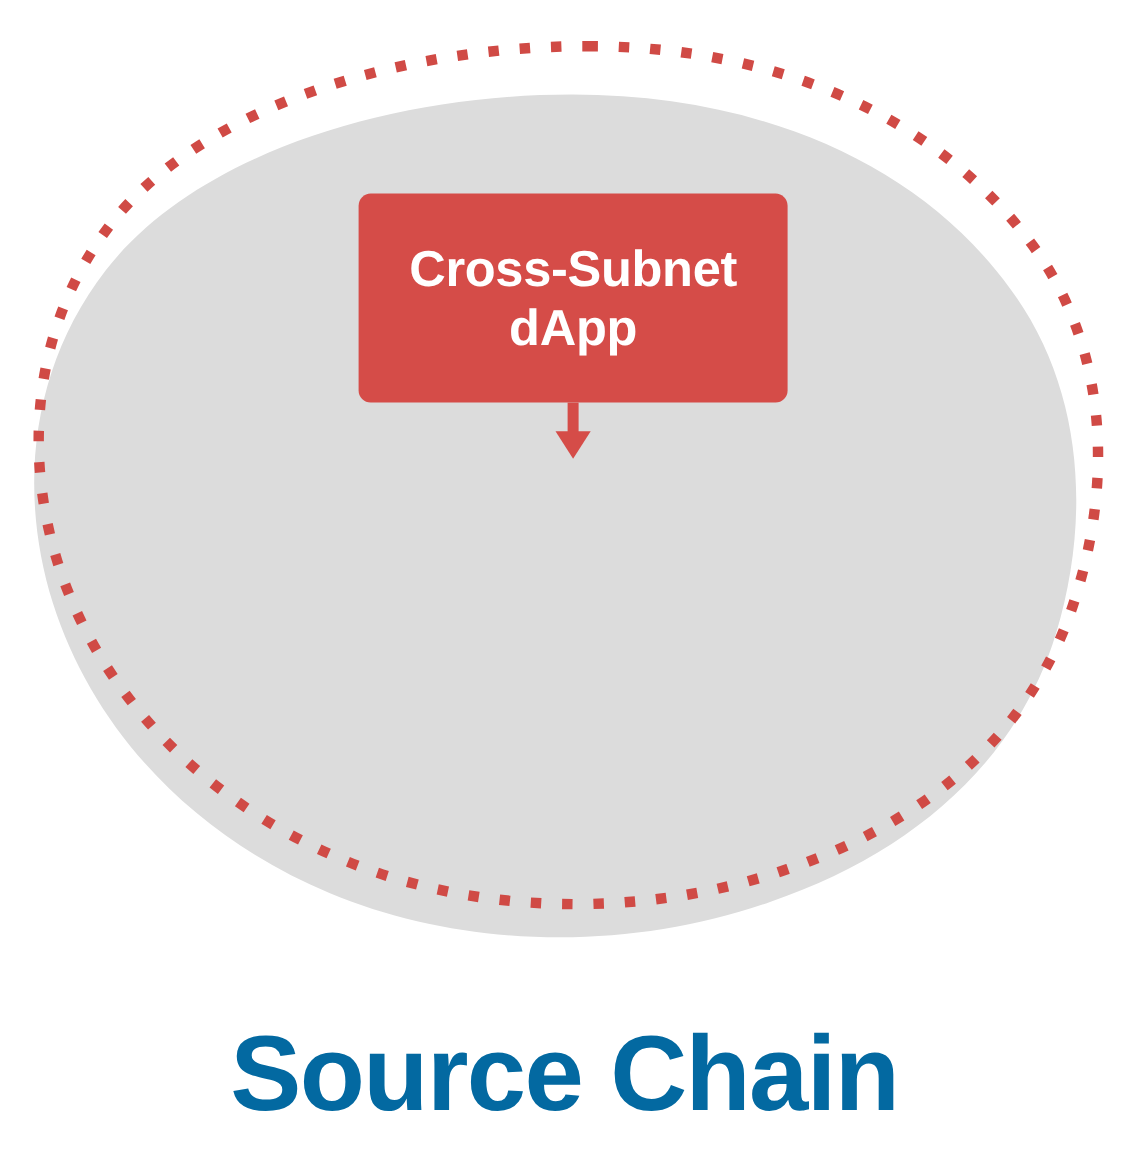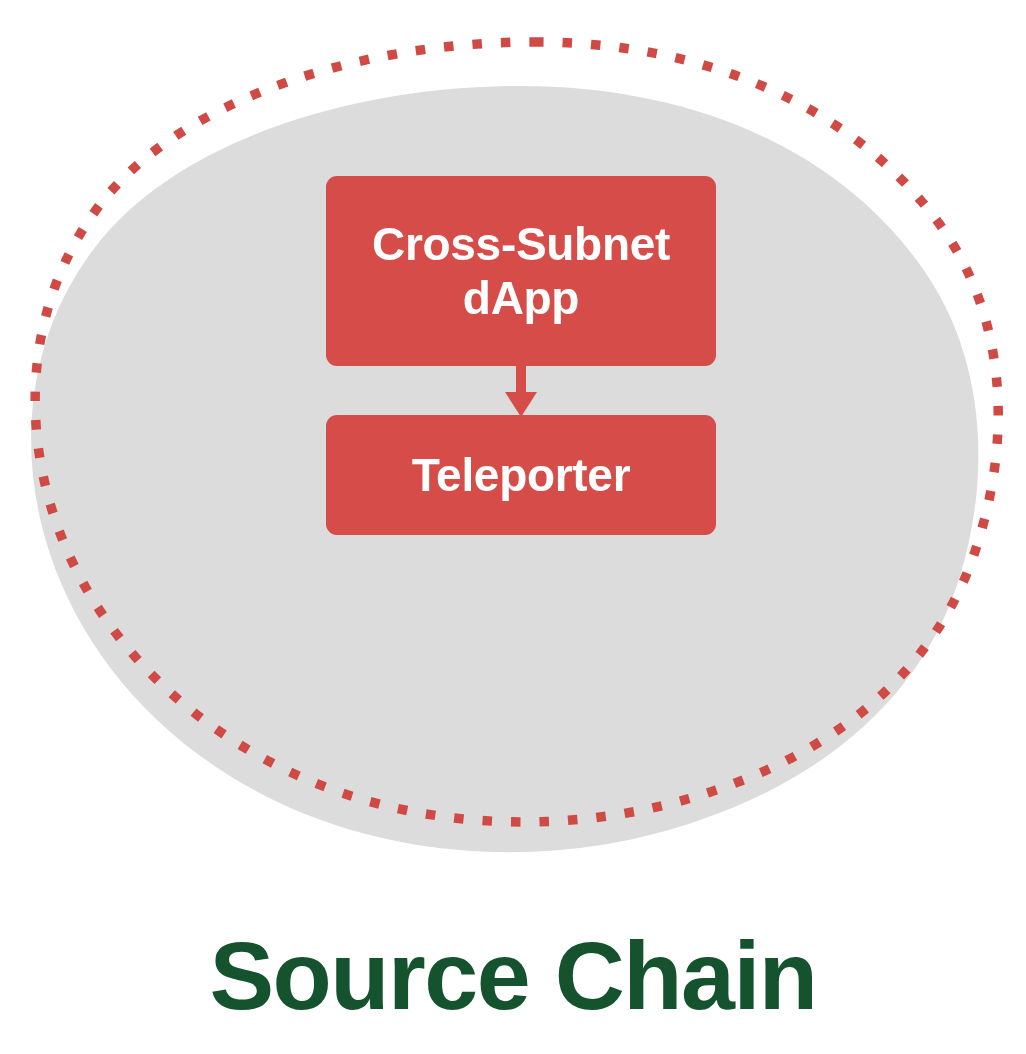--- a/index.html
+++ b/index.html
@@ -69,21 +69,21 @@
     pointer-events: none;
   }
   #chain-title {
     position: absolute;
     left: 0;
     top: 925px;
     width: 1026px;
     text-align: center;
     font-size: 97px;
     font-weight: bold;
-    color: #14532d;
+    color: #0369a1;
     letter-spacing: -1.5px;
     line-height: 1.05;
     -webkit-font-smoothing: antialiased;
   }
 </style>
 </head>
 <body>
 
 <div id="canvas">
 
@@ -112,19 +112,16 @@
     <g>
       <line x1="521" y1="366" x2="521" y2="398" stroke="#d54c48" stroke-width="10"></line>
       <polygon points="505,392 537,392 521,417" fill="#d54c48"></polygon>
     </g>
   </svg>
 
   <div class="node-box" id="box-dapp" style="background:#d54c48;">
     <span class="box-label">Cross-Subnet dApp</span>
   </div>
 
-  <div class="node-box" id="box-teleporter" style="background:#d54c48;">
-    <span class="box-label">Teleporter</span>
-  </div>
 
   <div id="chain-title">Source Chain</div>
 
 </div>
 
 </body></html>

